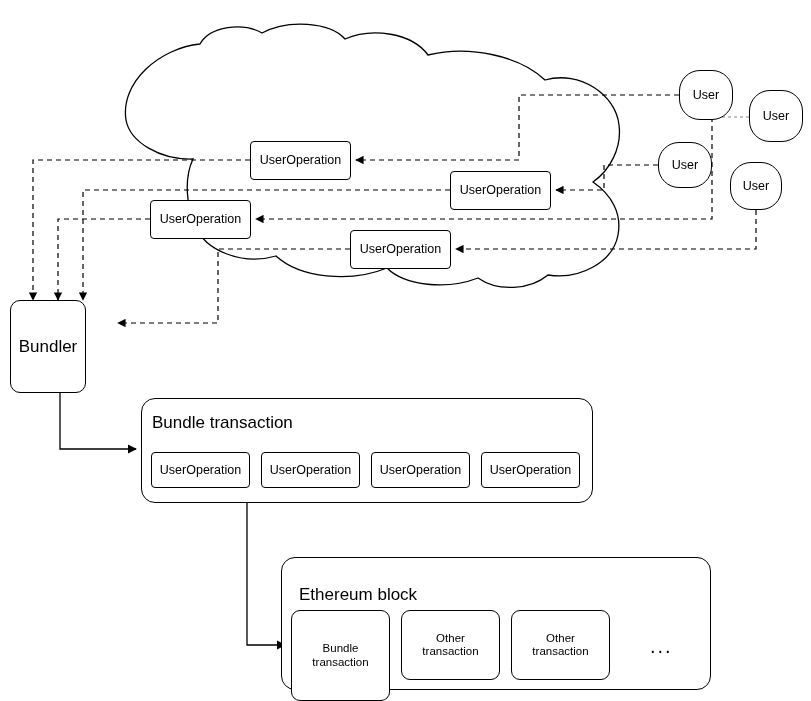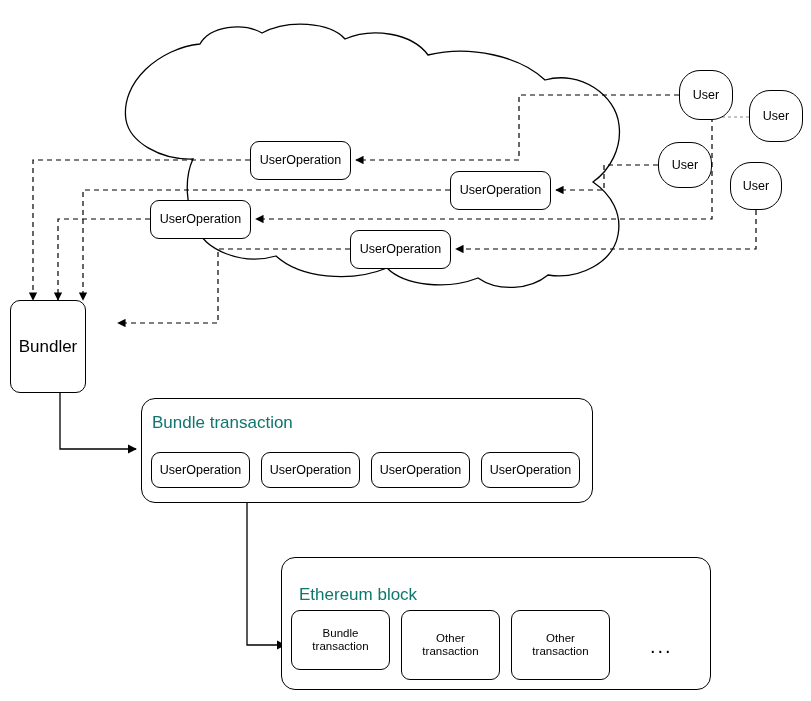--- a/index.html
+++ b/index.html
@@ -35,37 +35,37 @@
     align-items: center;
     justify-content: center;
     text-align: center;
     line-height: 1.15;
   }
   .rbox {
     border-radius: 10px;
   }
   .uop {
     font-size: 12.5px;
-    border-radius: 9px;
+    border-radius: 4px;
   }
   .user {
     font-size: 12.5px;
     border-radius: 21px;
   }
   .container-box {
     position: absolute;
     box-sizing: border-box;
     border: 1px solid #000000;
     background: #ffffff;
     border-radius: 14px;
   }
   .container-title {
     position: absolute;
     font-size: 17px;
-    color: #0f766e;
+    color: #000000;
     white-space: nowrap;
   }
   .bundler-label {
     font-size: 17px;
   }
   .cloud-title {
     position: absolute;
     font-size: 17px;
     white-space: nowrap;
   }
@@ -189,21 +189,21 @@
   <div class="node uop" style="left:371px; top:452px; width:99px; height:36px;">
     <span>UserOperation</span>
   </div>
   <div class="node uop" style="left:481px; top:452px; width:99px; height:36px;">
     <span>UserOperation</span>
   </div>
 
   <div class="container-box" style="left:281px; top:557px; width:430px; height:133px;"></div>
   <div class="container-title" style="left:299px; top:585px;">Ethereum block</div>
 
-  <div class="node tx" style="left:291px; top:610px; width:99px; height:60px; flex-direction:column;">
+  <div class="node tx" style="left:291px; top:610px; width:99px; height:91px; flex-direction:column;">
     <span>Bundle</span>
     <span>transaction</span>
   </div>
 
   <div class="node tx" style="left:401px; top:610px; width:99px; height:70px; flex-direction:column;">
     <span>Other</span>
     <span>transaction</span>
   </div>
 
   <div class="node tx" style="left:511px; top:610px; width:99px; height:70px; flex-direction:column;">

